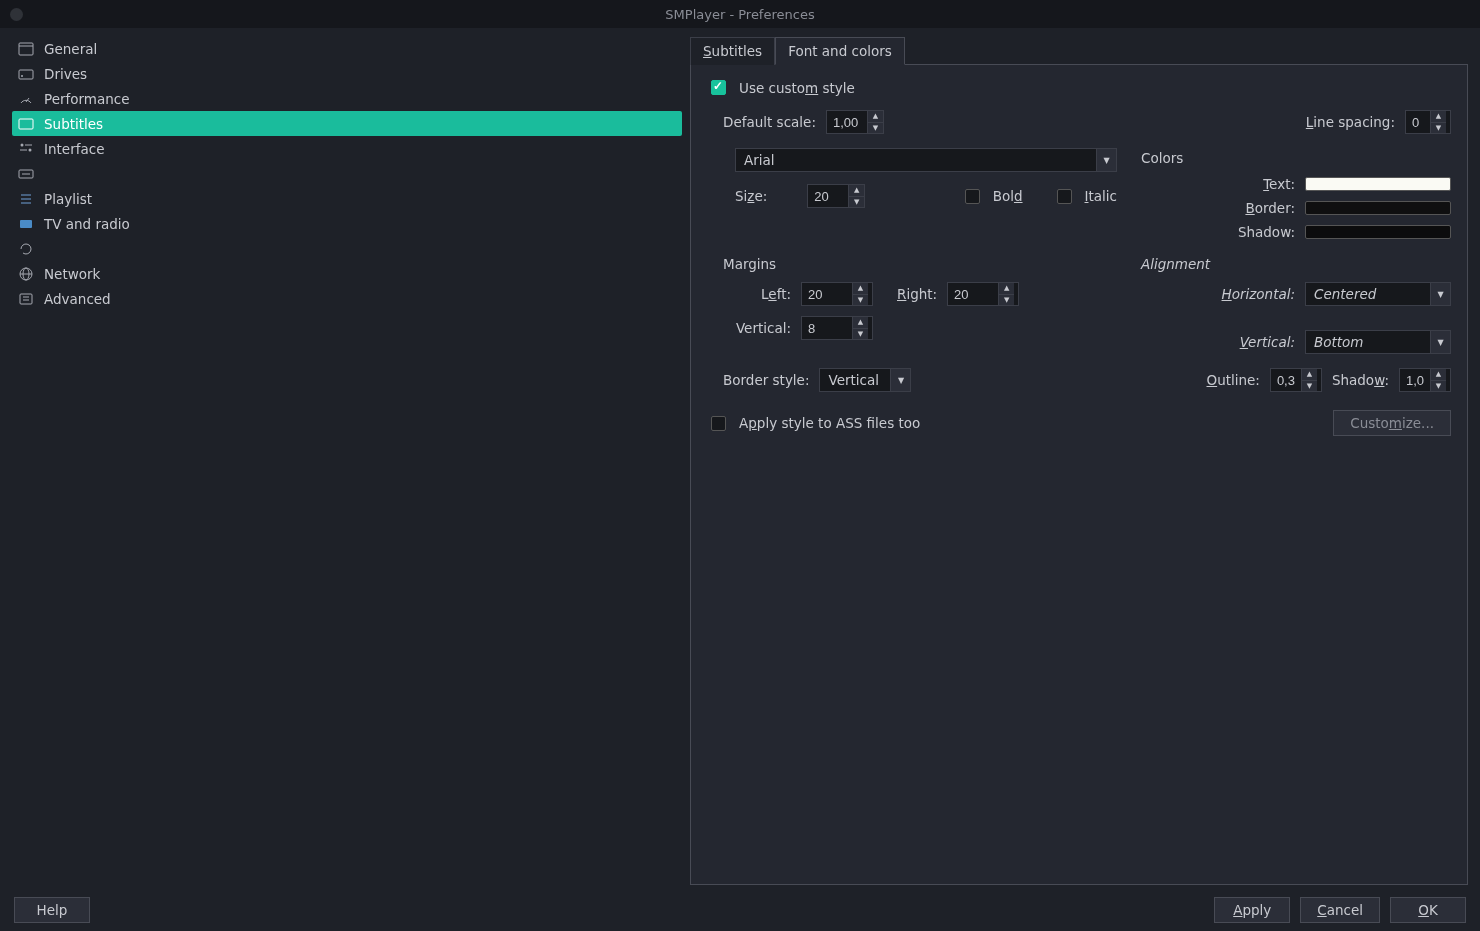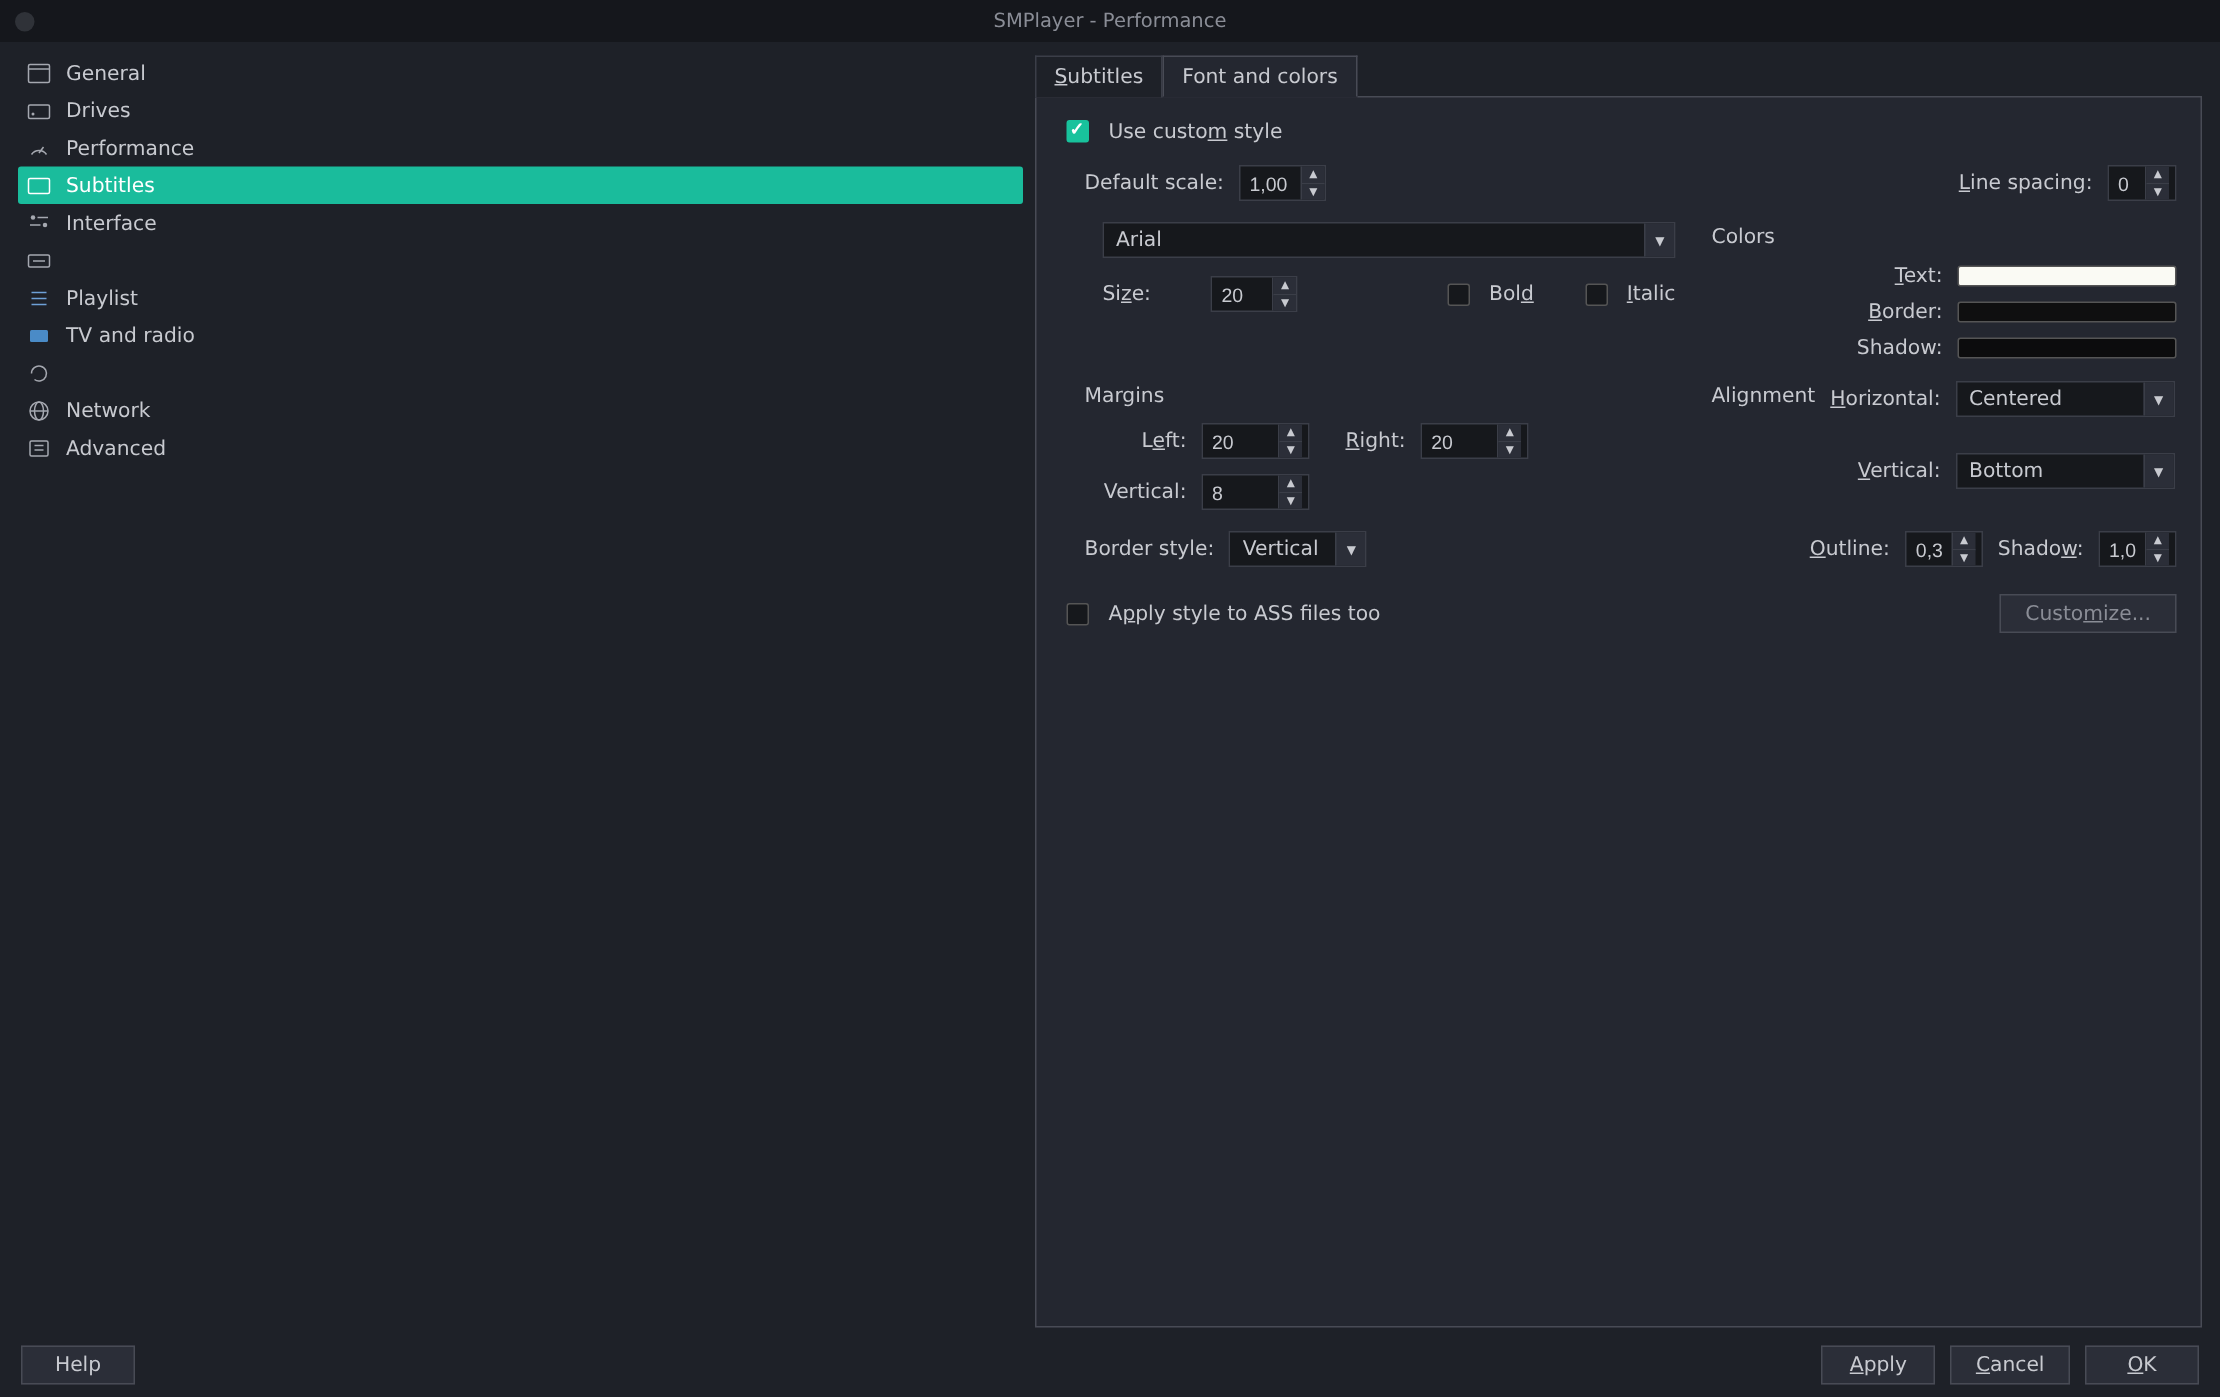--- a/index.html
+++ b/index.html
@@ -219,21 +219,21 @@
     padding:0 14px;
     gap:10px;
   }
   #footer .spacer{flex:1}
 </style>
 </head>
 <body>
 
 <div id="titlebar">
   <div id="close-dot"></div>
-  <span>SMPlayer - Performance</span>
+  <span>SMPlayer - Preferences</span>
 </div>
 
 <div id="content">
   <div id="sidebar">
 
     <div class="nav-item">
       <span class="nav-icon">
         <svg viewBox="0 0 16 16">
             <rect x="1" y="2" width="14" height="12" rx="1" fill="none" stroke="#a5a8b0"></rect>
             <line x1="1" y1="5" x2="15" y2="5" stroke="#a5a8b0"></line>
@@ -464,21 +464,21 @@
                   <input style="width: 50px;" value="8">
                   <div class="spinbtns">
                       <div>▲</div>
                       <div>▼</div>
                     </div>
                 </div>
               </div>
             </div>
           </div>
 
-          <div style="width:310px;display:flex;flex-direction:row;gap:10px;">
+          <div style="width:310px;display:flex;flex-direction:column;gap:10px;font-style:italic;">
             <div class="group-label">Alignment</div>
             <div style="display:flex;flex-direction:column;gap:24px;">
               <div class="row" style="justify-content:flex-end;">
                 <label class="lab"><span class="u">H</span>orizontal:</label>
                 <div class="combo" style="width:146px;">
                   <span class="combo-val">Centered</span>
                   <span class="combo-arrow">▼</span>
                 </div>
               </div>
               <div class="row" style="justify-content:flex-end;">

